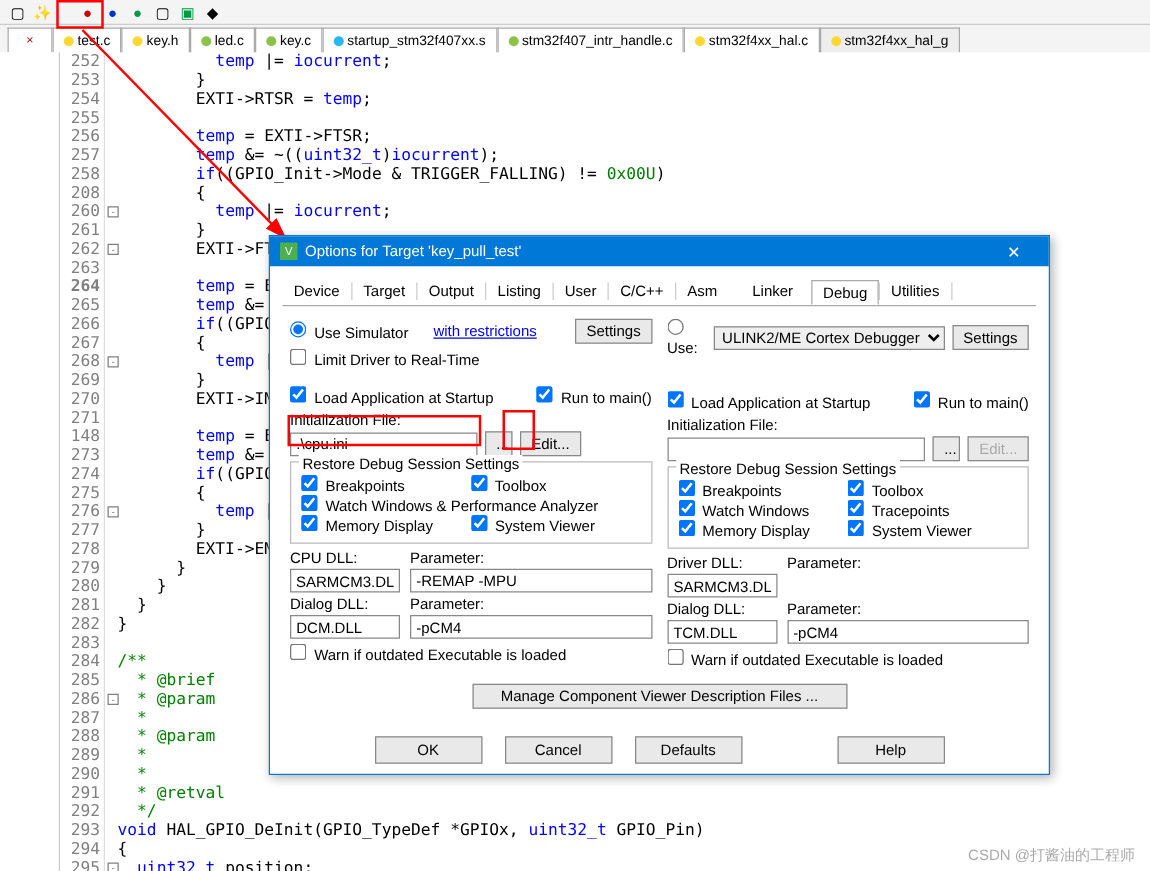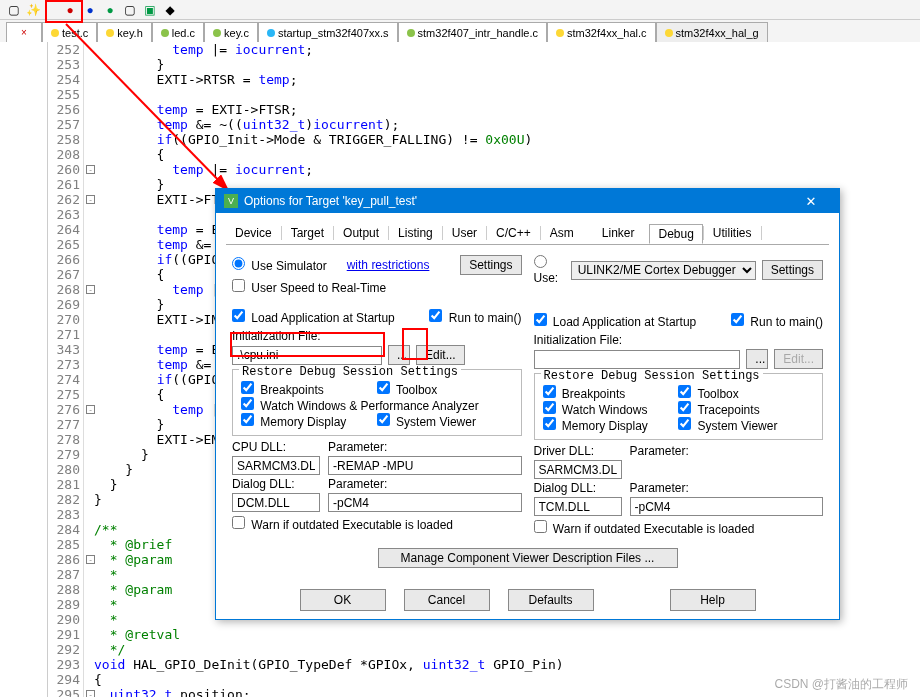--- a/index.html
+++ b/index.html
@@ -53,21 +53,21 @@
 
 .row { display: flex; align-items: center; gap: 6px; margin: 2px 0; min-height: 20px; }
 input[type=radio], input[type=checkbox] { margin: 0 3px 0 0; }
 .btn { background: #e9e9e9; border: 1px solid #888; padding: 1px 8px; font-size: 12px; cursor: pointer; height: 20px; }
 .link { color: #0000ee; text-decoration: underline; cursor: pointer; }
 .select { border: 1px solid #888; height: 19px; font-size: 12px; padding: 0 2px; }
 .txt { border: 1px solid #888; height: 19px; font-size: 12px; padding: 0 4px; }
 .txt.sunken { background: #fff; }
 
 .fieldset { border: 1px solid #bbb; margin: 4px 0; padding: 4px 8px 6px; }
-.fieldset-title { position: relative; top: -10px; left: -2px; background: #fff; padding: 0 3px; font-size: 12px; display: inline-block; font-family: Liberation Mono, monospace; }
+.fieldset-title { position: relative; top: -10px; left: -2px; background: #fff; padding: 0 3px; font-size: 12px; display: inline-block; }
 .fieldset-body { margin-top: -8px; }
 .two-col { display: flex; }
 .two-col > div { flex: 1; }
 
 .dll-row { display: flex; gap: 8px; margin: 2px 0; }
 .dll-lbl { width: 88px; }
 .dll-in { width: 88px; }
 .param-in { flex: 1; }
 
 .bottom-btns { position: absolute; bottom: 8px; left: 0; right: 0; display: flex; justify-content: center; gap: 18px; }
@@ -150,30 +150,30 @@
     <div class="ln" style="top: 60px;">256</div>
     <div class="ln" style="top: 75px;">257</div>
     <div class="ln" style="top: 90px;">258</div>
     <div class="ln" style="top: 105px;">208</div>
     <div class="ln" style="top: 120px;">260</div>
     <div class="fold" style="top: 123px;">-</div>
     <div class="ln" style="top: 135px;">261</div>
     <div class="ln" style="top: 150px;">262</div>
     <div class="fold" style="top: 153px;">-</div>
     <div class="ln" style="top: 165px;">263</div>
-    <div class="ln" style="top: 180px;">264</div>
+    <div class="ln" style="top: 180px; font-weight: bold;">264</div>
     <div class="ln" style="top: 195px;">265</div>
     <div class="ln" style="top: 210px;">266</div>
     <div class="ln" style="top: 225px;">267</div>
     <div class="ln" style="top: 240px;">268</div>
     <div class="fold" style="top: 243px;">-</div>
     <div class="ln" style="top: 255px;">269</div>
     <div class="ln" style="top: 270px; text-align: right;">270</div>
     <div class="ln" style="top: 285px;">271</div>
-    <div class="ln" style="top: 300px;">343</div>
+    <div class="ln" style="top: 300px;">148</div>
     <div class="ln" style="top: 315px;">273</div>
     <div class="ln" style="top: 330px;">274</div>
     <div class="ln" style="top: 345px;">275</div>
     <div class="ln" style="top: 360px;">276</div>
     <div class="fold" style="top: 363px;">-</div>
     <div class="ln" style="top: 375px;">277</div>
     <div class="ln" style="top: 390px;">278</div>
     <div class="ln" style="top: 405px;">279</div>
     <div class="ln" style="top: 420px;">280</div>
     <div class="ln" style="top: 435px;">281</div>
@@ -239,21 +239,21 @@
 
     <div class="panel">
       <div class="row">
         <label><input type="radio" checked="" style=""> <span>Use Simulator</span></label>
         <span style="width:8px"></span>
         <a class="link">with restrictions</a>
         <span style="flex:1"></span>
         <button class="btn">Settings</button>
       </div>
       <div class="row">
-          <label><input type="checkbox" style=""> <span>User Speed to Real-Time</span></label>
+          <label><input type="checkbox" style=""> <span>Limit Driver to Real-Time</span></label>
         </div>
       <div style="height:6px"></div>
       <div class="row">
         <label><input type="checkbox" checked="" style=""> <span>Load Application at Startup</span></label>
         <span style="flex:1"></span>
         <label><input type="checkbox" checked="" style=""> <span>Run to main()</span></label>
       </div>
       <div>Initialization File:</div>
       <div class="row">
         <input class="txt sunken" style="width: 150px;" value=".\cpu.ini">

